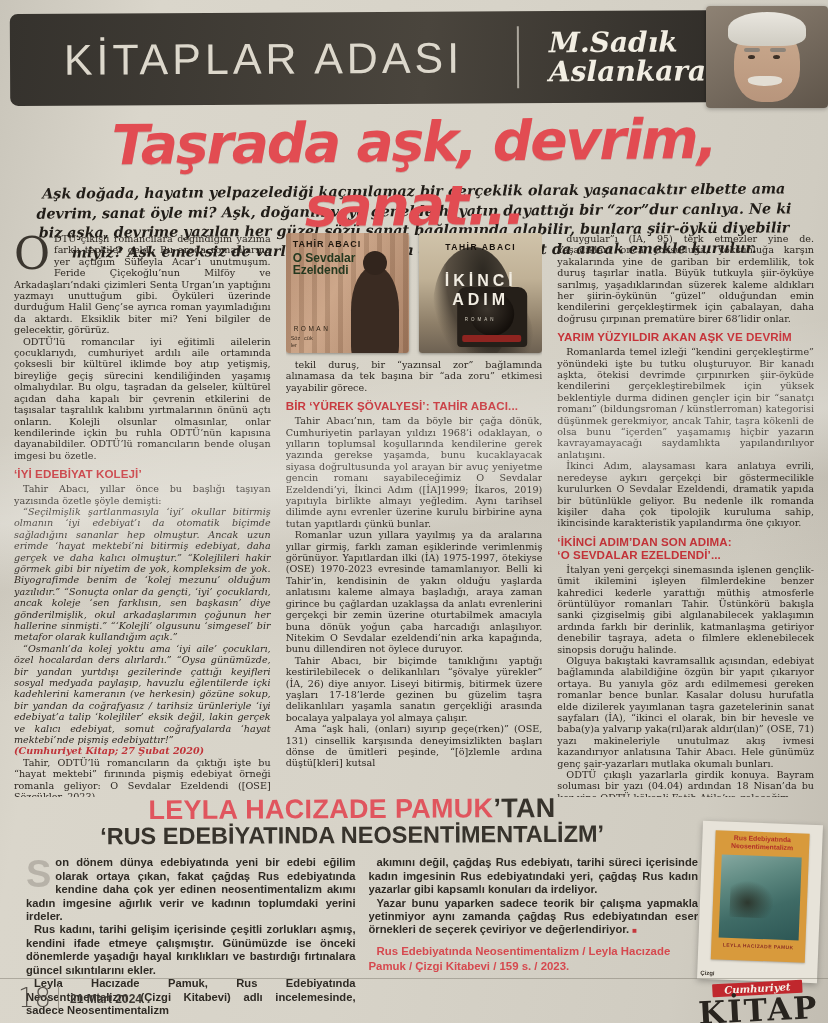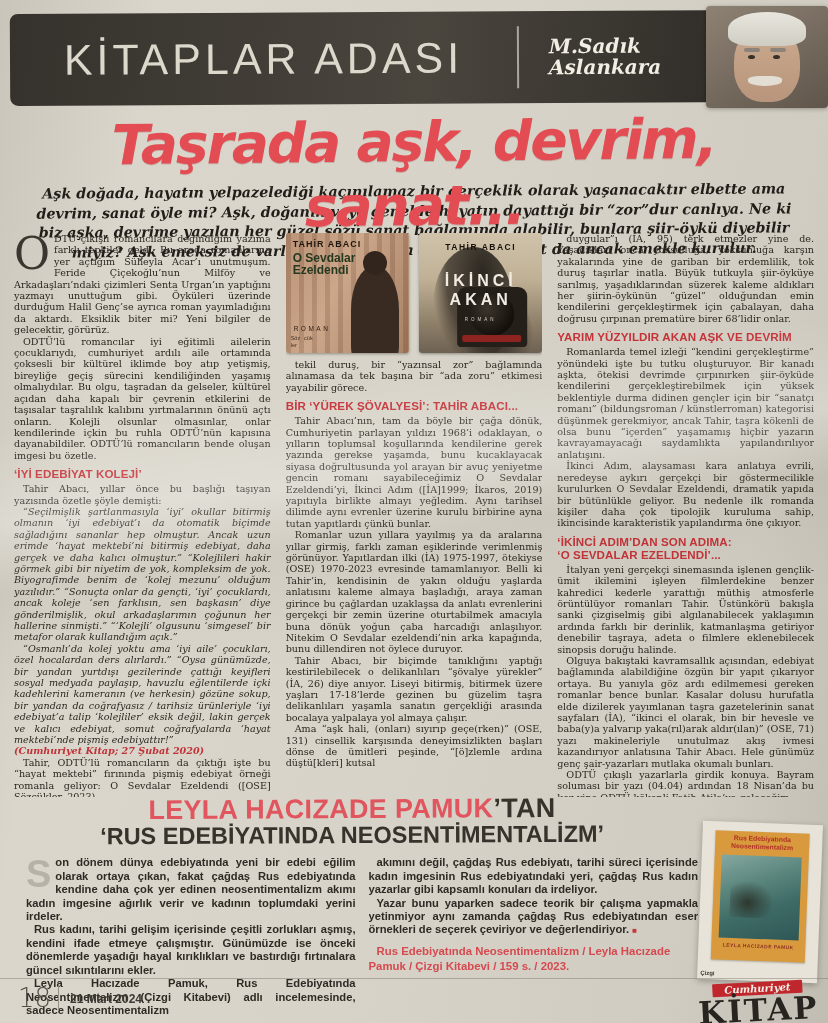--- a/index.html
+++ b/index.html
@@ -11,21 +11,21 @@
         background:linear-gradient(172deg,rgba(255,255,255,0) 38%,rgba(255,255,255,.22) 46%,rgba(80,70,60,.06) 52%,rgba(255,255,255,0) 62%);}
 
   
   .masthead{position:absolute;left:10px;top:12px;width:754px;height:92px;border-radius:8px;
         background:linear-gradient(95deg,#35322d 0%,#4a453d 55%,#2d2a26 100%);
         transform:rotate(-.3deg);display:flex;align-items:center;z-index:2;}
   .mast-title{flex:1;text-align:center;font-family:"Liberation Sans",sans-serif;
         font-size:43px;color:#ddd8cc;letter-spacing:4px;font-weight:400;}
   .mast-div{width:2px;height:62px;background:#cfcabf;opacity:.75;margin-right:30px;}
   .mast-author{width:215px;font-family:"DejaVu Serif",serif;font-style:italic;font-weight:bold;
-        font-size:20px;line-height:1.05;color:#f2eee3;white-space:pre-line;}
+        font-size:28px;line-height:1.05;color:#f2eee3;white-space:pre-line;}
   .author-photo{position:absolute;right:0;top:6px;width:122px;height:102px;border-radius:4px;z-index:3;
         background:linear-gradient(150deg,#8e8274,#5f554a);overflow:hidden;box-shadow:0 1px 4px rgba(0,0,0,.3);}
   .ap-face{position:absolute;left:28px;top:18px;width:66px;height:78px;border-radius:48% 48% 42% 42%;
         background:linear-gradient(#cbab8f,#b8957c);}
   .ap-hair{position:absolute;left:22px;top:6px;width:78px;height:34px;border-radius:50% 50% 30% 30%;
         background:linear-gradient(#e9e6df,#cfccc2);}
   .ap-brow1,.ap-brow2{position:absolute;top:42px;width:16px;height:4px;background:#8b8population;background:#8b8379;border-radius:2px;}
   .ap-brow1{left:38px;} .ap-brow2{left:64px;}
   .ap-eye1,.ap-eye2{position:absolute;top:49px;width:7px;height:4px;background:#3a2f26;border-radius:50%;}
   .ap-eye1{left:42px;} .ap-eye2{left:67px;}
@@ -181,21 +181,21 @@
           <div class="ose-title">O Sevdalar
 Ezeldendi</div>
           <div class="ose-roman">ROMAN</div>
           <div class="ose-fig"></div>
           <div class="ose-pub">Söz cük ler</div>
         </div>
         <div class="cover cover-ia">
           <div class="ia-author">TAHİR ABACI</div>
           <div class="ia-smoke"></div>
           <div class="ia-title">İKİNCİ
-AKAN</div>
+ADIM</div>
           <div class="ia-sub">ROMAN</div>
           <div class="ia-train"></div>
         </div>
       </div>
       <div>
           <p class="para normal">tekil duruş, bir “yazınsal zor” bağlamında alınamasa da tek başına bir “ada zoru” etkimesi yayabilir görece.</p>
           <p class="para subhead">BİR ‘YÜREK ŞÖVALYESİ’: TAHİR ABACI...</p>
           <p class="para normal">Tahir Abacı’nın, tam da böyle bir çağa dönük, Cumhuriyetin parlayan yıldızı 1968’i odaklayan, o yılların toplumsal koşullarında kendilerine gerek yazında gerekse yaşamda, bunu kucaklayacak siyasa doğrultusunda yol arayan bir avuç yeniyetme gencin romanı sayabileceğimiz O Sevdalar Ezeldendi’yi, İkinci Adım ([İA]1999; İkaros, 2019) yapıtıyla birlikte almayı yeğledim. Aynı tarihsel dilimde aynı evrenler üzerine kurulu birbirine ayna tutan yapıtlardı çünkü bunlar.</p>
           <p class="para normal">Romanlar uzun yıllara yayılmış ya da aralarına yıllar girmiş, farklı zaman eşiklerinde verimlenmiş görünüyor. Yapıtlardan ilki (İA) 1975-1997, ötekiyse (OSE) 1970-2023 evresinde tamamlanıyor. Belli ki Tahir’in, kendisinin de yakın olduğu yaşlarda anlatısını kaleme almaya başladığı, araya zaman girince bu çağlardan uzaklaşsa da anlatı evrenlerini gerçekçi bir zemin üzerine oturtabilmek amacıyla buna dönük yoğun çaba harcadığı anlaşılıyor. Nitekim O Sevdalar ezeldendi’nin arka kapağında, bunu dillendiren not öylece duruyor.</p>
           <p class="para normal">Tahir Abacı, bir biçimde tanıklığını yaptığı kestirilebilecek o delikanlıları “şövalye yürekler” (İA, 26) diye anıyor. Liseyi bitirmiş, bitirmek üzere yaşları 17-18’lerde gezinen bu güzelim taşra delikanlıları yaşamla sanatın gerçekliği arasında bocalaya yalpalaya yol almaya çalışır.</p>

